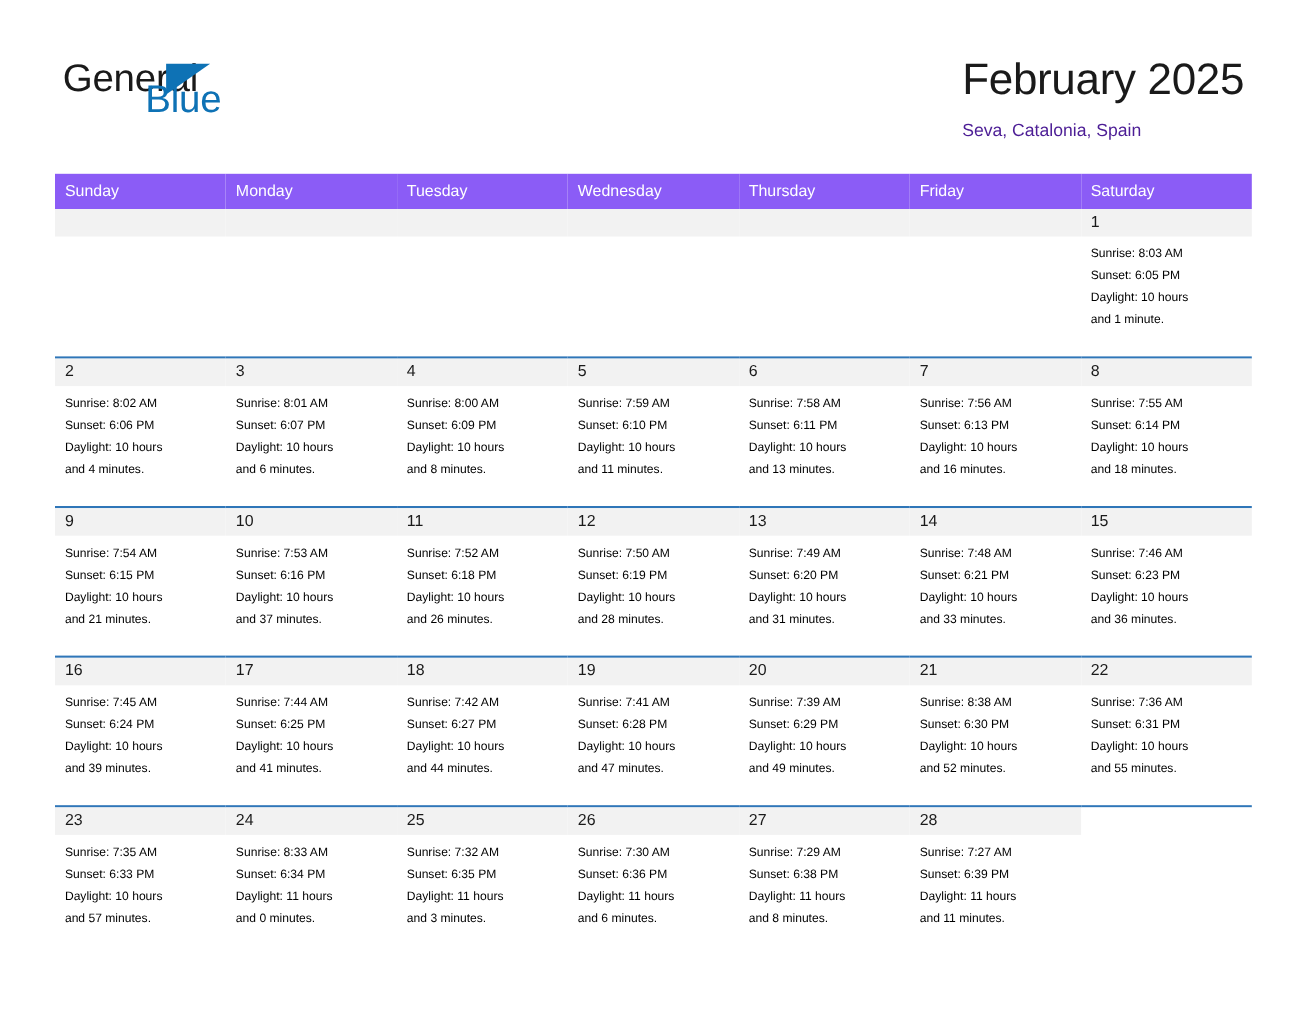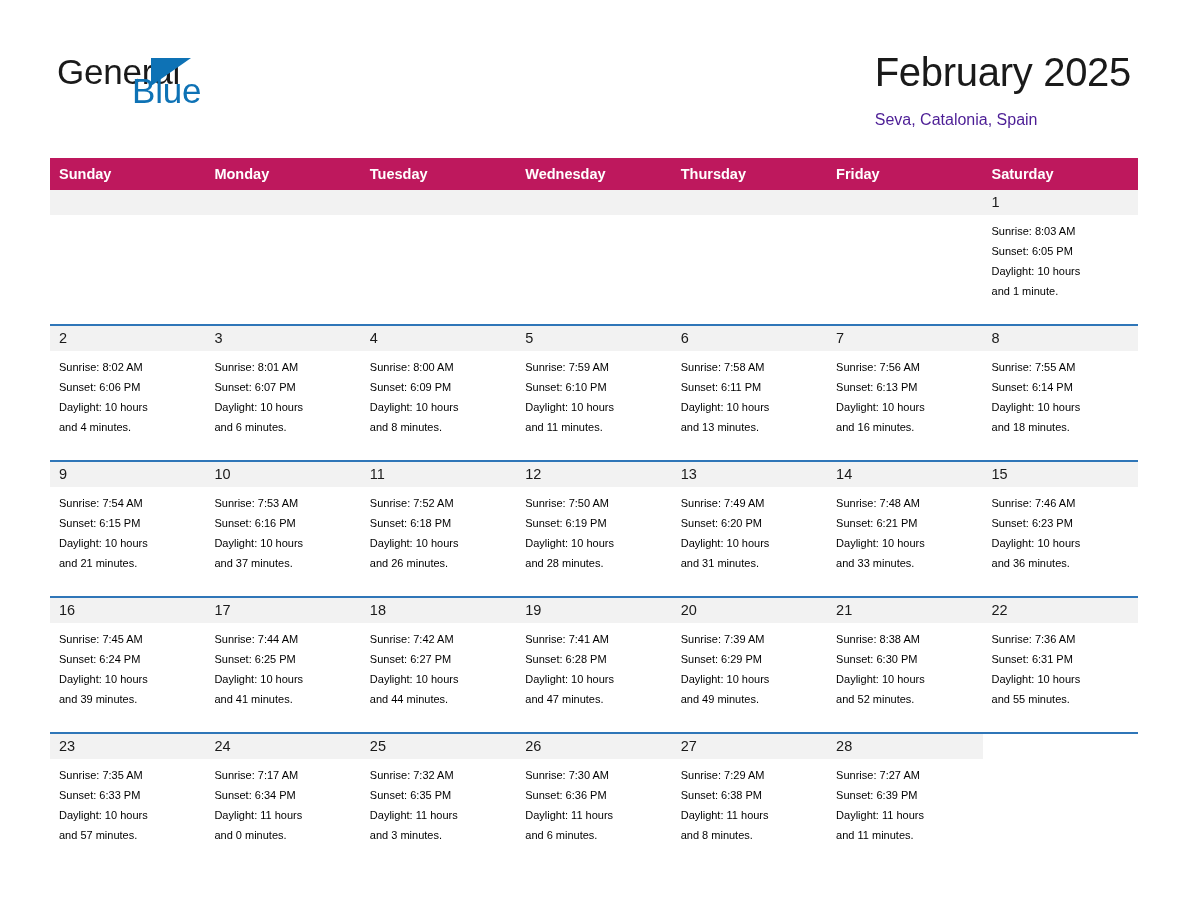--- a/index.html
+++ b/index.html
@@ -91,24 +91,24 @@
     position: absolute;
     left: 50px;
     top: 158px;
     width: 1088px;
     border-collapse: collapse;
     table-layout: fixed;
   }
   .calendar col { width: 155.43px; }
 
   .calendar thead th {
-    background: #be185d;
+    background: #8b5cf6;
     color: #ffffff;
     font-size: 14.5px;
-    font-weight: bold;
+    font-weight: normal;
     text-align: left;
     padding: 7px 0 8px 9px;
     height: 17px;
     vertical-align: middle;
   }
 
   .calendar td {
     vertical-align: top;
     padding: 0;
     height: 134px;
@@ -476,21 +476,21 @@
                 <div>Sunset: 6:33 PM</div>
                 <div>Daylight: 10 hours</div>
                 <div>and 57 minutes.</div>
               </div>
             </div>
           </td>
           <td>
             <div class="cell-inner">
               <div class="daynum-band">24</div>
               <div class="cell-body">
-                <div>Sunrise: 7:17 AM</div>
+                <div>Sunrise: 8:33 AM</div>
                 <div>Sunset: 6:34 PM</div>
                 <div>Daylight: 11 hours</div>
                 <div>and 0 minutes.</div>
               </div>
             </div>
           </td>
           <td>
             <div class="cell-inner">
               <div class="daynum-band">25</div>
               <div class="cell-body">

